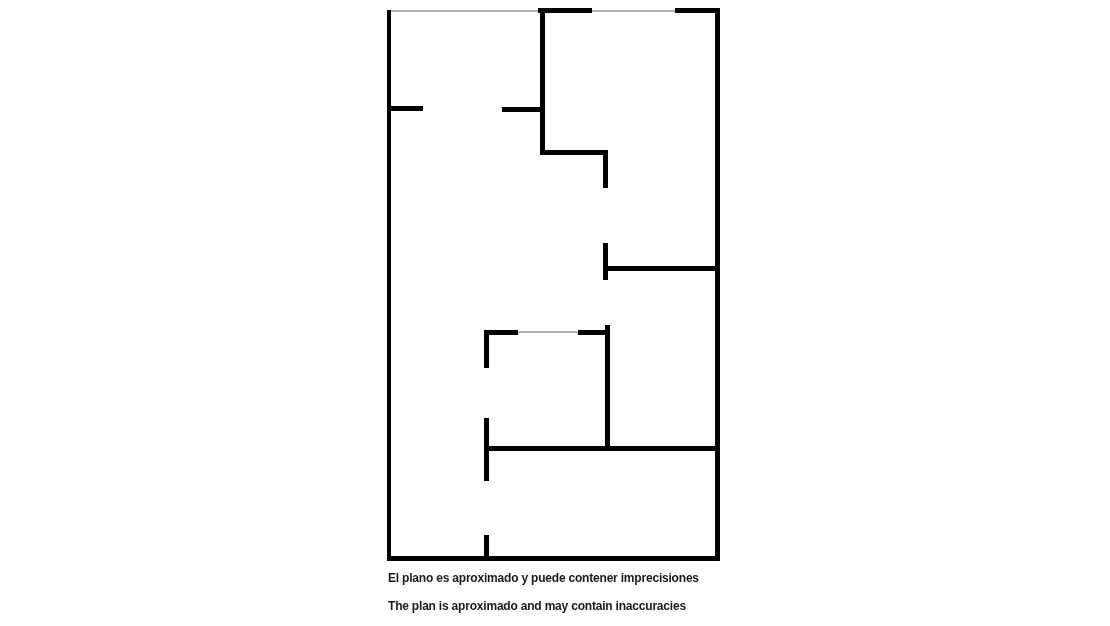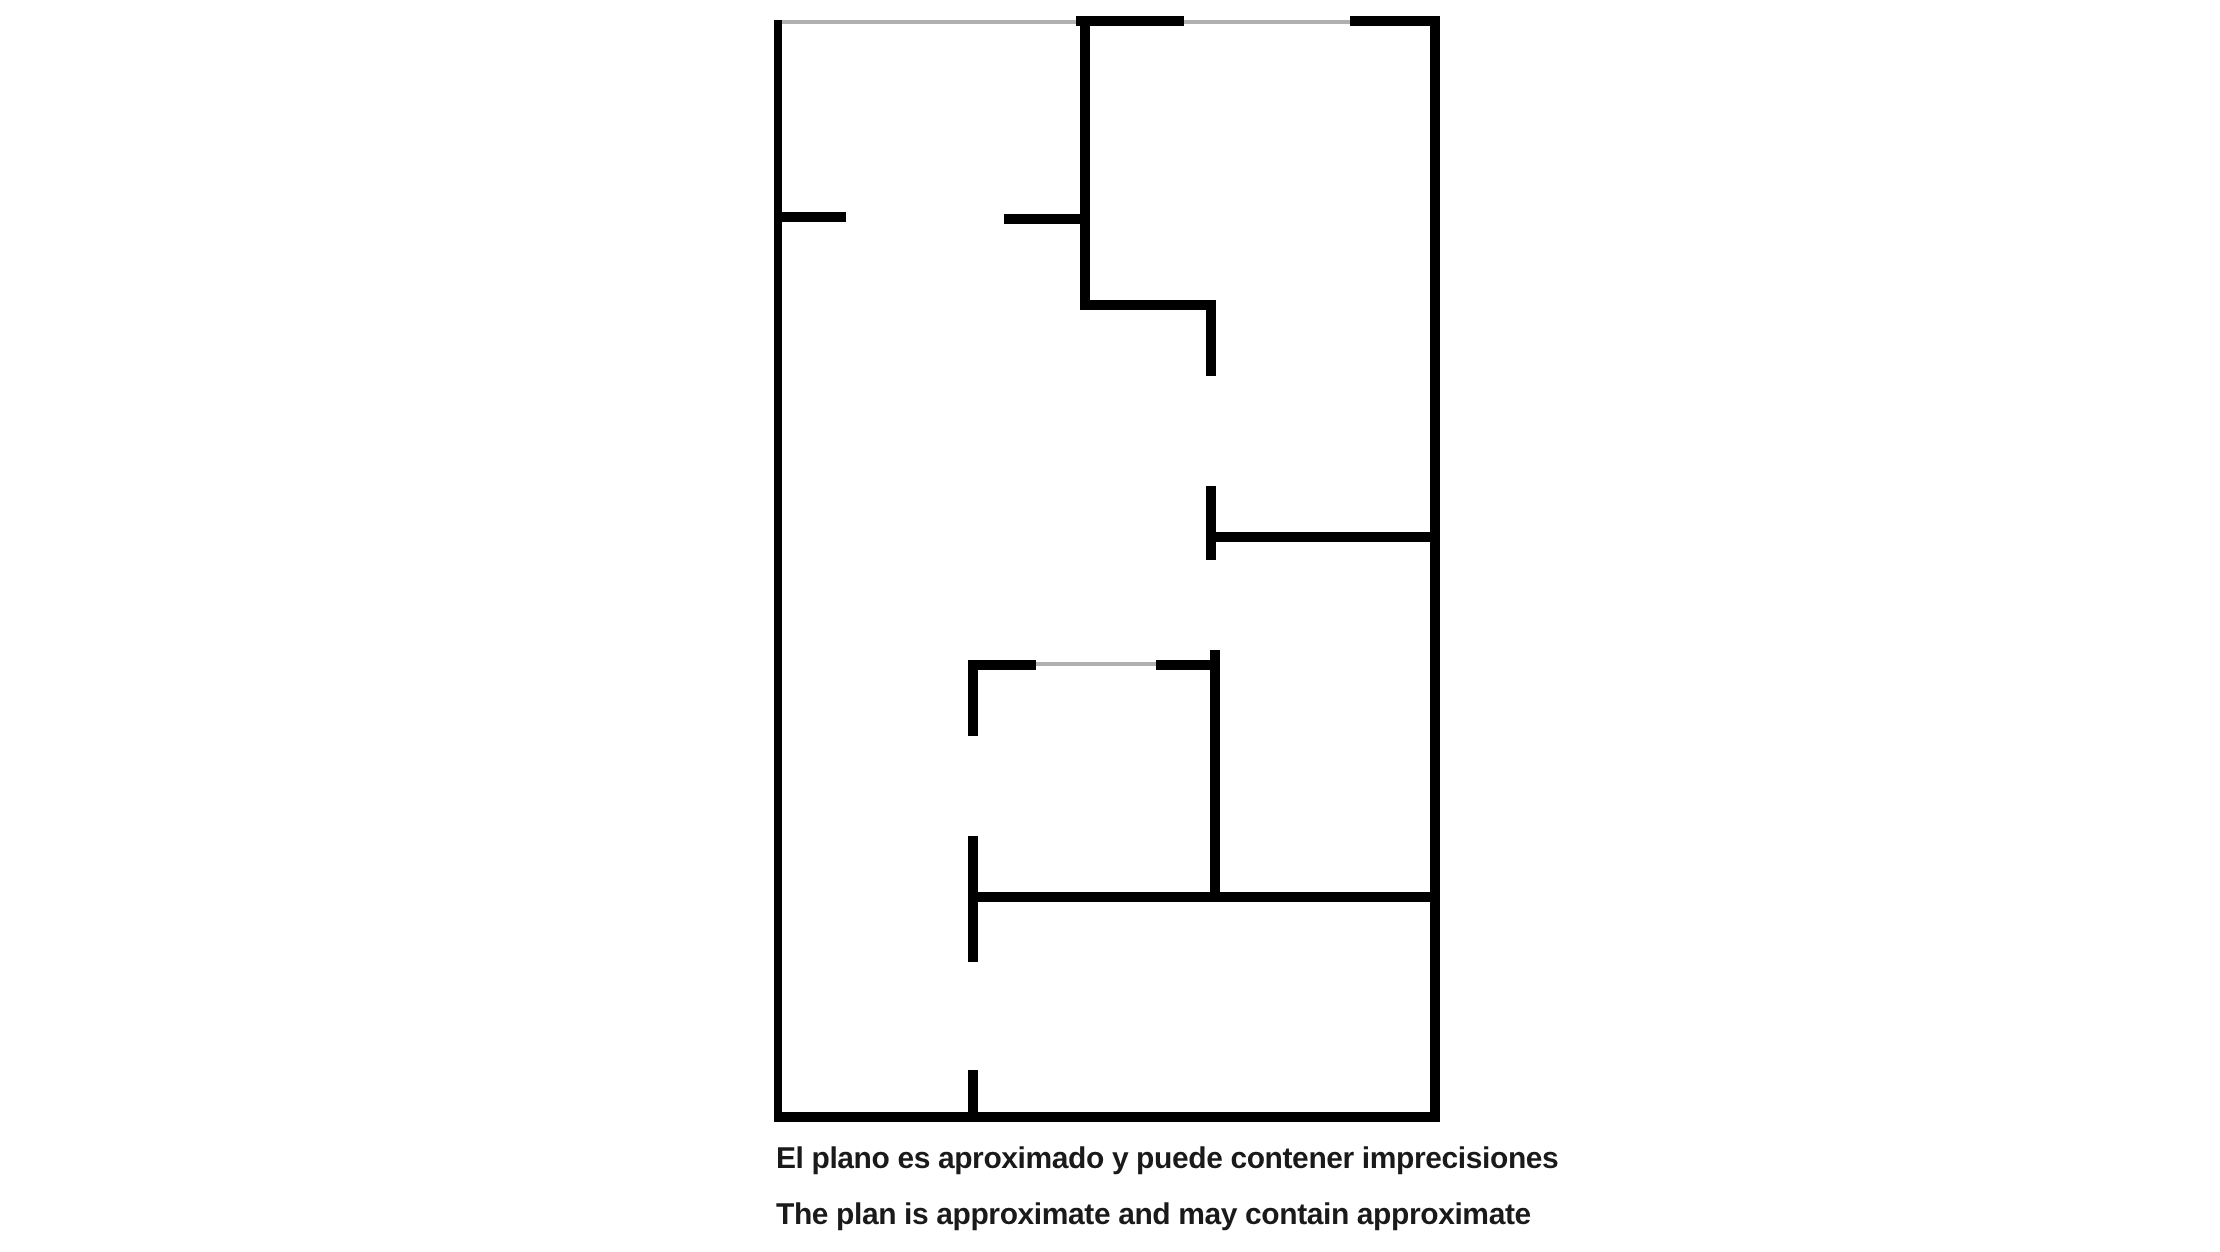--- a/index.html
+++ b/index.html
@@ -24,21 +24,21 @@
     position: absolute;
     left: 0; top: 0;
     width: 1110px; height: 626px;
   }
   .seg { position: absolute; }
   .seg.wall { background: var(--wall); }
   .seg.window { background: var(--window); }
   .caption {
     position: absolute;
     left: 388px;
-    font-size: 15px;
+    font-size: 12px;
     font-weight: bold;
     color: var(--text);
     letter-spacing: -0.2px;
     white-space: nowrap;
   }
   .caption-es { top: 571px; }
   .caption-en { top: 599px; }
 </style>
 </head>
 <body>
@@ -62,14 +62,14 @@
       <div class="seg wall" style="left: 605px; top: 325px; width: 5px; height: 123px;"></div>
       <div class="seg wall" style="left: 484px; top: 330px; width: 34px; height: 5px;"></div>
       <div class="seg window" style="left: 518px; top: 331px; width: 60px; height: 2px;"></div>
       <div class="seg wall" style="left: 578px; top: 330px; width: 32px; height: 5px;"></div>
       <div class="seg wall" style="left: 484px; top: 330px; width: 5px; height: 38px;"></div>
       <div class="seg wall" style="left: 484px; top: 418px; width: 5px; height: 63px;"></div>
       <div class="seg wall" style="left: 484px; top: 446px; width: 234px; height: 5px;"></div>
       <div class="seg wall" style="left: 484px; top: 535px; width: 5px; height: 23px;"></div>
     </div>
   <div class="caption caption-es">El plano es aproximado y puede contener imprecisiones</div>
-  <div class="caption caption-en">The plan is approximate and may contain approximate</div>
+  <div class="caption caption-en">The plan is aproximado and may contain inaccuracies</div>
 </div>
 
 </body></html>

